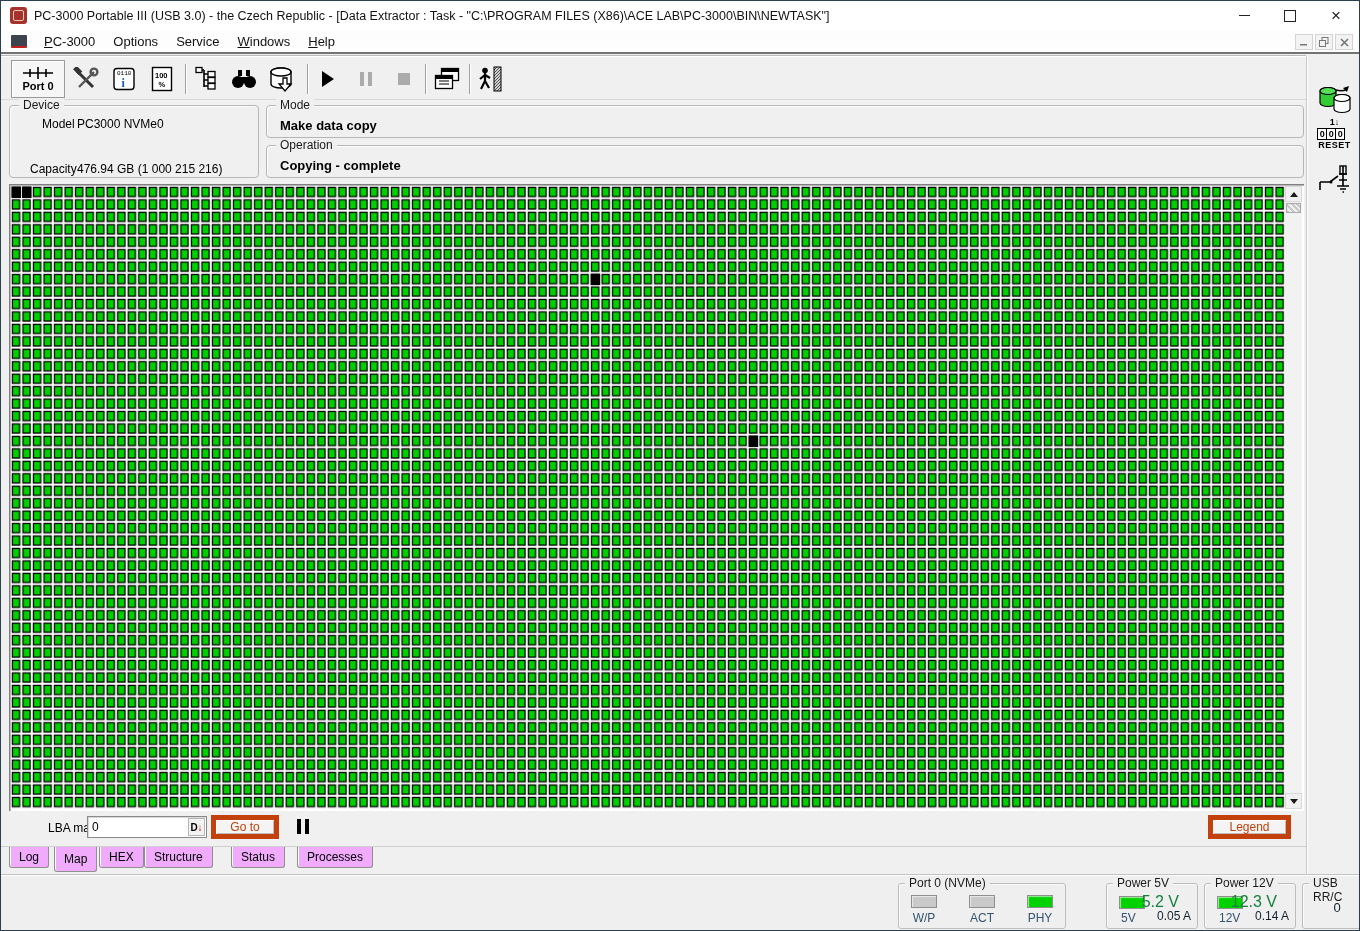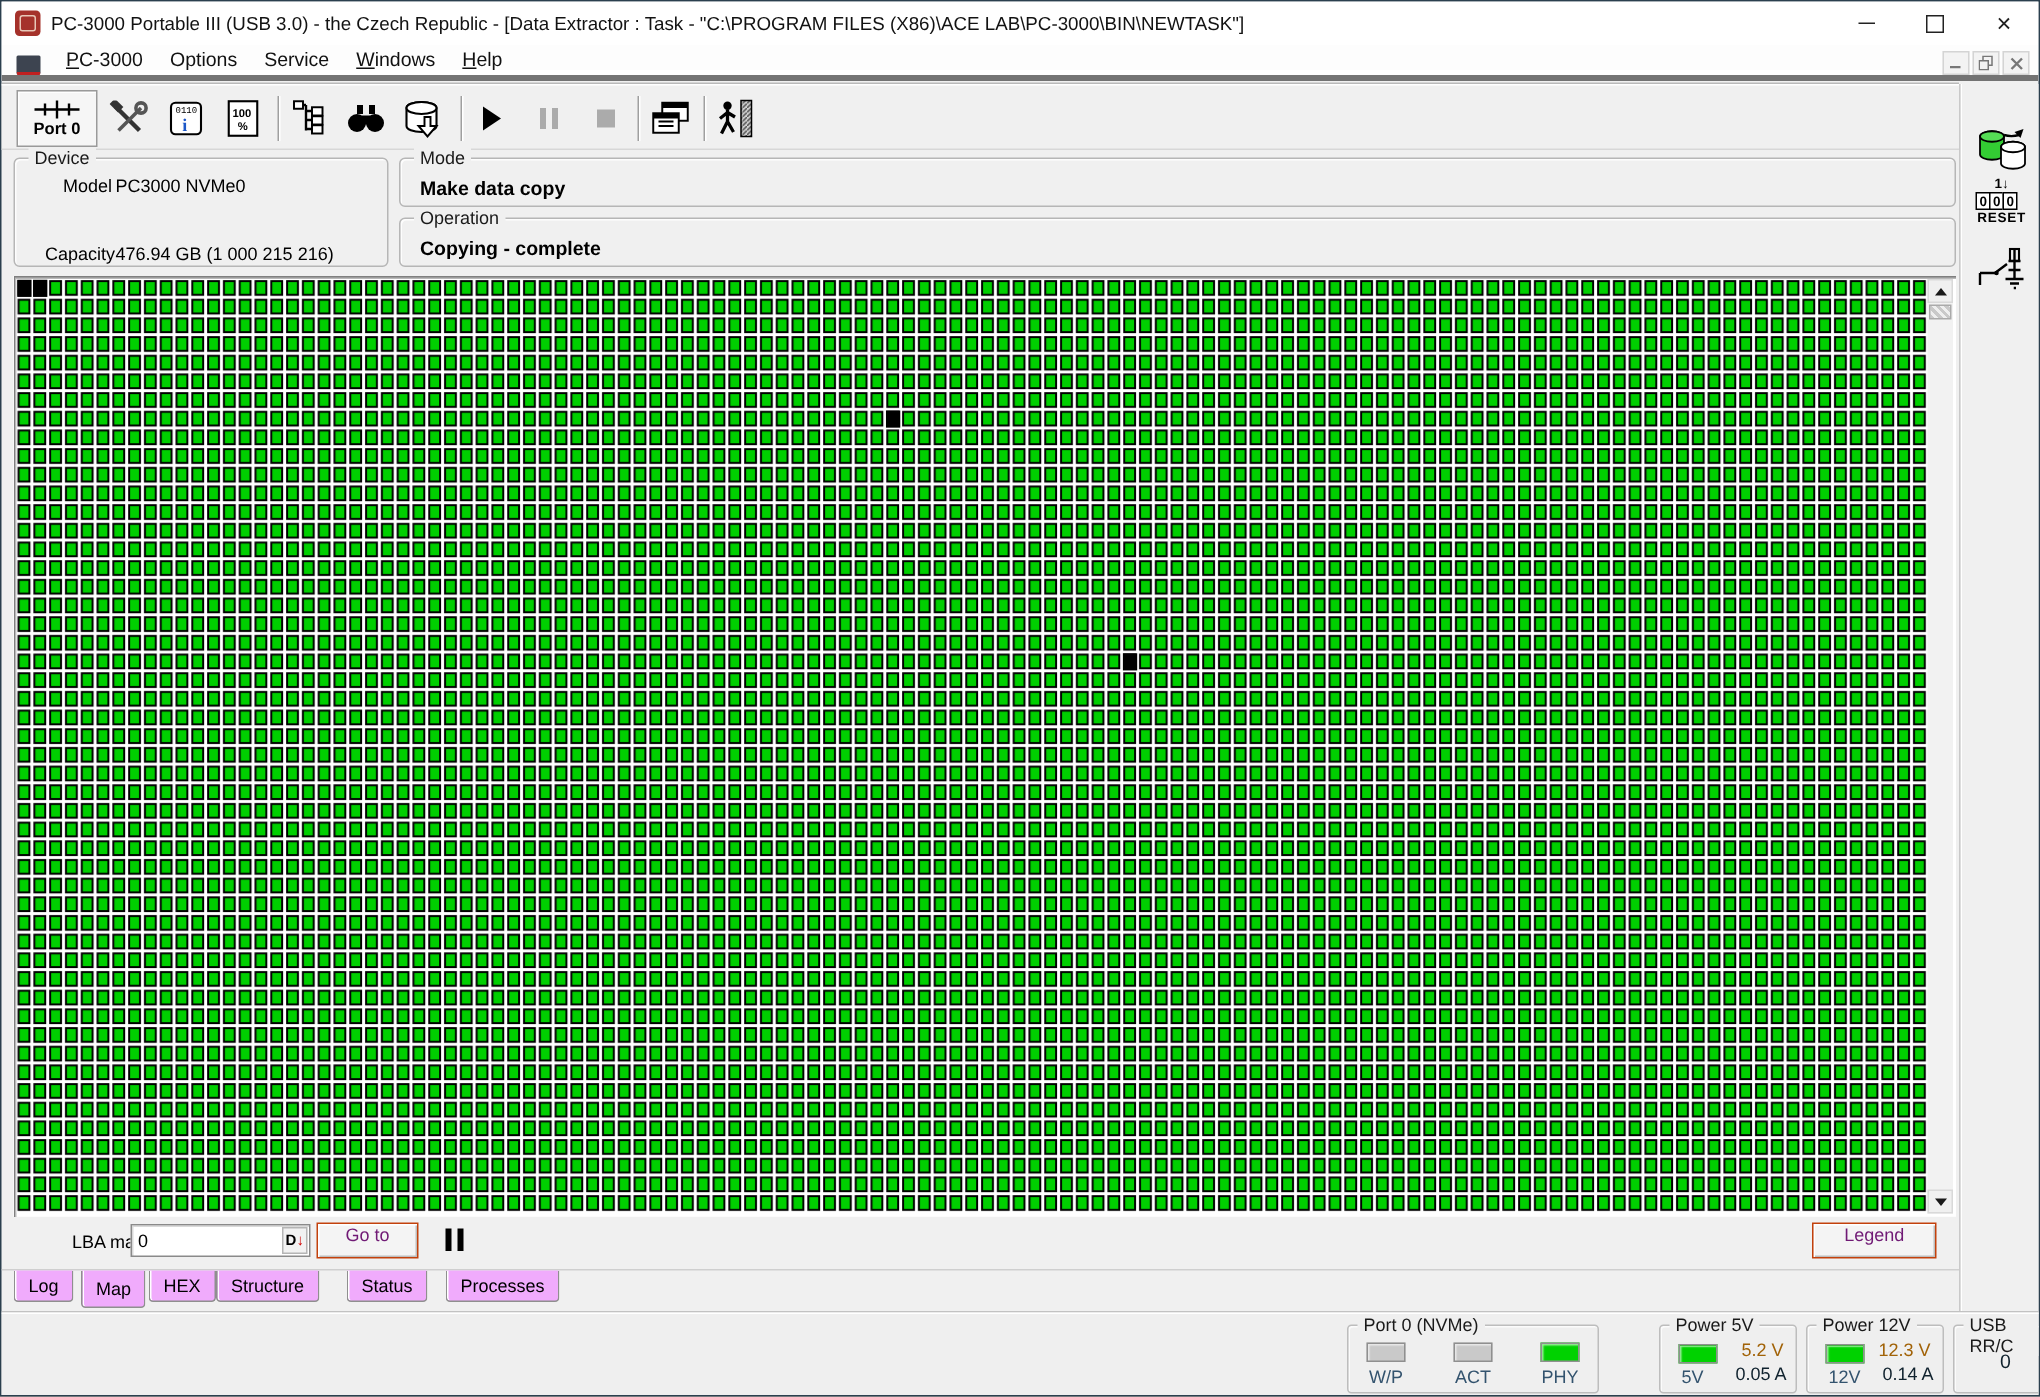--- a/index.html
+++ b/index.html
@@ -13,21 +13,21 @@
   .titlebar { position:absolute; left:0; top:0; width:100%; height:29px; background:#ffffff; display:flex; align-items:center; }
   .app-icon { width:17px; height:17px; margin-left:9px; background:#a5322b; border-radius:3px; position:relative; flex:0 0 auto; }
   .app-icon::after { content:""; position:absolute; left:3px; top:3px; right:3px; bottom:3px; border:1px solid #e8c8b8; border-radius:2px; }
   .title-text { font-size:12.5px; color:#121212; margin-left:7px; white-space:nowrap; }
   .win-controls { position:absolute; right:0; top:0; height:29px; display:flex; }
   .wc { width:46px; height:29px; display:flex; align-items:center; justify-content:center; color:#222; }
   .wc-min::before { content:""; width:11px; height:1px; background:#222; display:block; }
   .wc-max::before { content:""; width:10px; height:10px; border:1px solid #222; display:block; }
   .wc-close { font-size:17px; line-height:1; font-weight:400; }
   
-  .menubar { position:absolute; left:0; top:29px; width:100%; height:24px; background:#fdfdfd; display:flex; align-items:flex-end; border-bottom:4px solid #737373; }
+  .menubar { position:absolute; left:0; top:29px; width:100%; height:24px; background:#fdfdfd; display:flex; align-items:center; border-bottom:2px solid #737373; }
   .mdi-doc-icon { width:16px; height:13px; margin:0 8px 0 10px; background:#3d4450; border-bottom:2px solid #c02020; border-radius:1px; }
   .menu-item { font-size:13px; color:#111; padding:3px 9px; }
   .menu-item u { text-decoration:underline; }
   .mdi-controls { position:absolute; right:6px; top:4px; display:flex; gap:2px; }
   .mdi-btn { width:18px; height:16px; background:#f3f3f3; border:1px solid #d4d4d4; display:flex; align-items:center; justify-content:center; color:#555; font-size:10px; }
   .mdi-btn svg { display:block; }
   
   .toolbar { position:absolute; left:0; top:55px; width:1305px; height:44px; background:#f0f0f0;
     border-top:1px solid #ffffff; border-bottom:1px solid #d7d7d7; box-shadow:0 -1px 0 #b9b9b9; }
   .tbtn { position:absolute; top:3px; height:38px; width:38px; display:flex; align-items:center; justify-content:center; }
@@ -51,21 +51,21 @@
   .tri-up { width:0; height:0; border-left:4px solid transparent; border-right:4px solid transparent; border-bottom:5px solid #1a1a1a; }
   .tri-down { width:0; height:0; border-left:4px solid transparent; border-right:4px solid transparent; border-top:5px solid #1a1a1a; }
   .sb-thumb { position:absolute; left:1px; top:17px; width:15px; height:10px; border:1px solid #aaa;
     background:repeating-linear-gradient(45deg,#c9c9c9 0 2px,#efefef 2px 4px); }
   
   .lba-label { position:absolute; font-size:12px; color:#000; }
   .lba-input { position:absolute; left:86px; top:815px; width:120px; height:22px; background:#fff; border:1px solid #8a8a8a; box-shadow:inset 1px 1px 0 #d9d9d9; display:flex; align-items:center; }
   .lba-value { flex:1; font-size:12px; padding-left:4px; color:#000; }
   .lba-drop { width:17px; height:18px; margin-right:1px; border:1px solid #b5b5b5; background:#f2f2f2; display:flex; align-items:center; justify-content:center; font-size:10px; font-weight:bold; color:#000; gap:0px; }
   .lba-drop .red-arrow { color:#d00000; font-size:10px; font-weight:bold; }
-  .btn { position:absolute; background:#f4f4f4; border:1px solid #c2410c; box-shadow:inset 1px 1px 0 #ffffff, inset -1px -1px 0 #bdbdbd; font-size:12px; color:#701a75; display:flex; align-items:flex-start; justify-content:center; }
+  .btn { position:absolute; background:#f4f4f4; border:5px solid #c2410c; box-shadow:inset 1px 1px 0 #ffffff, inset -1px -1px 0 #bdbdbd; font-size:12px; color:#c2410c; display:flex; align-items:flex-start; justify-content:center; }
   .pause-ind { position:absolute; left:296px; top:818px; display:flex; gap:4px; }
   .pause-ind i { display:block; width:4px; height:15px; background:#000; }
   
   .tabs-row { position:absolute; left:0; top:845px; width:1305px; height:26px; border-top:1px solid #cfcfcf; }
   .tab { position:absolute; top:0; height:21px; background:#f0abfc; border:1px solid #8f8f8f; border-top:none;
     border-radius:0 0 3px 3px; box-shadow:inset 1px 0 0 #ffffff; font-size:12px; color:#000; display:flex; align-items:center; justify-content:center; padding:0 9px; }
   .tab.active { height:25px; top:0; z-index:2; font-size:12px; }
   
   .right-panel { position:absolute; left:1305px; top:55px; width:55px; height:820px; background:#f0f0f0; border-left:1px solid #c9c9c9; box-shadow:inset 1px 0 0 #ffffff; }
   .rp-item { position:absolute; left:0; width:55px; display:flex; flex-direction:column; align-items:center; }
@@ -77,21 +77,21 @@
   
   .statusbar { position:absolute; left:0; top:874px; width:1360px; height:56px; background:#efefef; border-top:1px solid #ffffff; box-shadow:0 -1px 0 #c2c2c2; }
   .sb-group { position:absolute; top:7px; height:46px; border:1px solid #bdbdbd; border-radius:3px; box-shadow:inset 1px 1px 0 #fbfbfb; }
   .sb-group .gb-label { background:#efefef; top:-8px; left:6px; font-size:12px; }
   .led { width:26px; height:13px; border:1px solid #8f8f8f; box-shadow:inset 1px 1px 1px rgba(255,255,255,.6); }
   .led-label { font-size:12px; color:#33536e; margin-top:3px; text-align:center; }
   .led-col { display:flex; flex-direction:column; align-items:center; }
   .port-leds { display:flex; justify-content:space-between; padding:11px 12px 0 12px; }
   .pw-led { position:absolute; left:12px; top:12px; }
   .pw-name { position:absolute; left:14px; top:27px; font-size:12px; color:#33536e; }
-  .pw-v { position:absolute; right:8px; top:9px; font-size:12px; color:#a16207; }
+  .pw-v { position:absolute; right:18px; top:9px; font-size:16px; color:#15803d; }
   .pw-a { position:absolute; right:6px; top:25px; font-size:12px; color:#10222e; }
   .usb-val { position:absolute; left:0; right:0; top:16px; text-align:center; font-size:13px; color:#10222e; }
 </style>
 </head>
 <body>
 
 <div class="window">
 
   <div class="titlebar">
     <div class="app-icon"></div>

